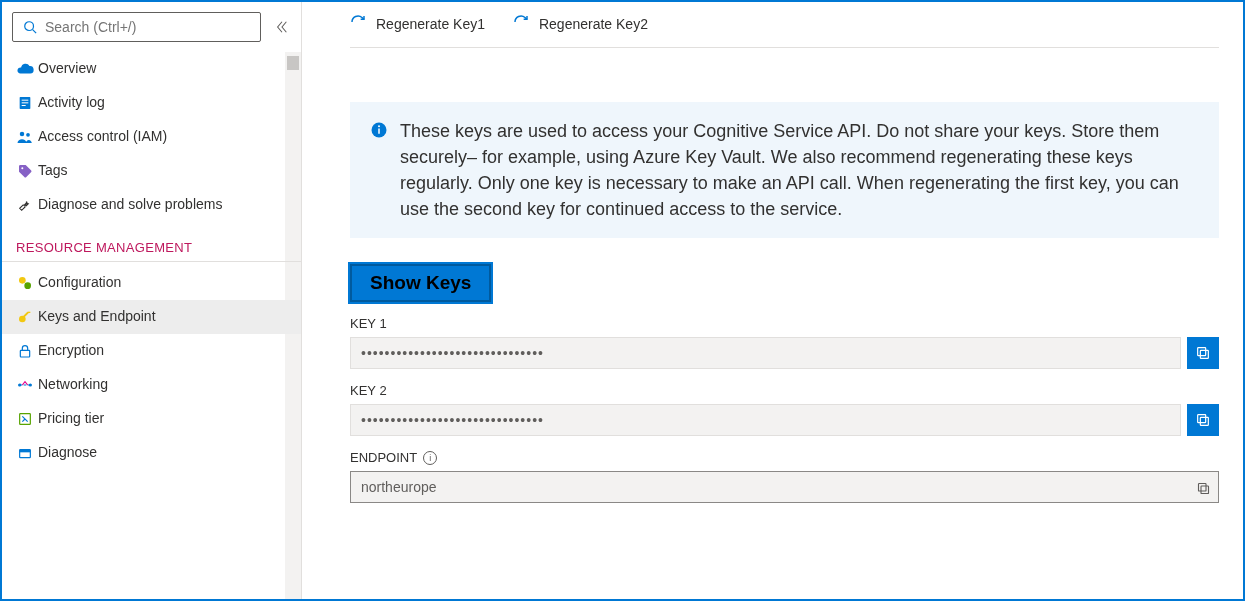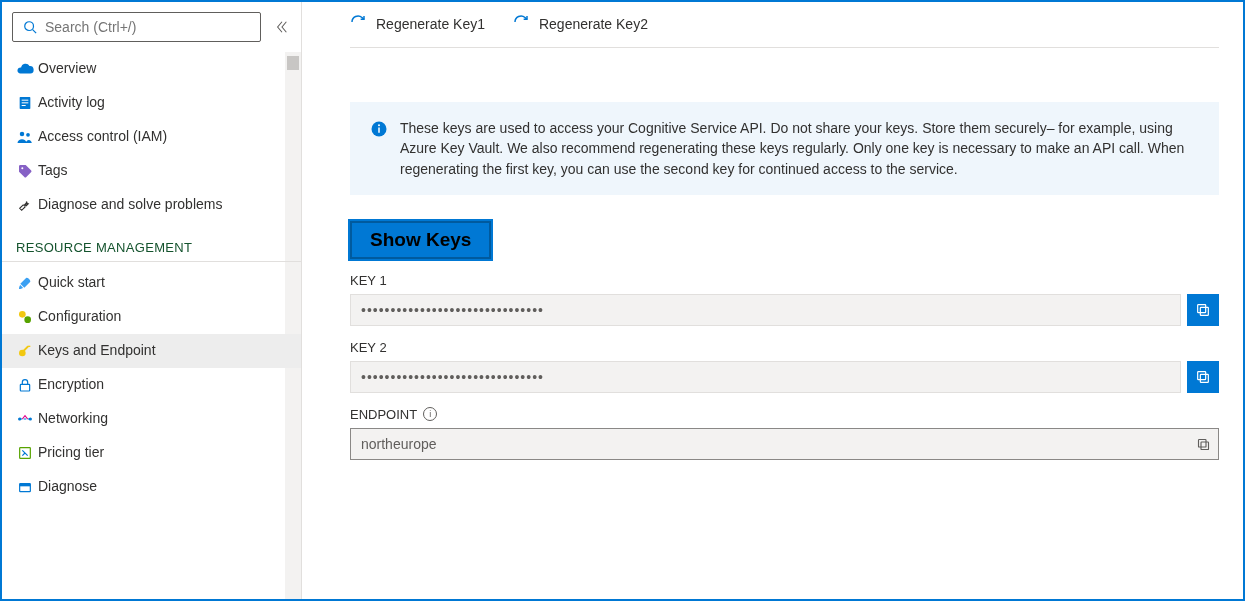--- a/index.html
+++ b/index.html
@@ -69,21 +69,21 @@
     width: 18px;
     height: 18px;
     display: flex;
     align-items: center;
     justify-content: center;
     flex-shrink: 0;
   }
   .section-header {
     font-size: 13px;
     letter-spacing: 0.3px;
-    color: #14532d;
+    color: #be185d;
     padding: 18px 14px 6px;
     border-bottom: 1px solid #e1dfdd;
     margin-bottom: 4px;
   }
   .scroll-track {
     position: absolute;
     top: 50px;
     right: 0;
     width: 16px;
     bottom: 0;
@@ -116,21 +116,21 @@
     cursor: pointer;
     color: #323130;
   }
   .toolbar-btn .icon { color: #0078d4; }
   .info-box {
     margin-top: 54px;
     background: #eff6fc;
     padding: 16px 20px;
     display: flex;
     gap: 12px;
-    font-size: 14px;
+    font-size: 18px;
     line-height: 1.45;
   }
   .info-box .icon {
     width: 18px;
     height: 18px;
     flex-shrink: 0;
     margin-top: 2px;
   }
   .show-keys-btn {
     margin-top: 26px;
@@ -286,29 +286,20 @@
             <path d="M14 7a4 4 0 0 1-5 5L4 17l3 3 5-5a4 4 0 0 1 5-5l-3 3-2-2 3-3z"></path>
           </svg>
       </span>
       <span>Diagnose and solve problems</span>
     </div>
 
     <div class="section-header">RESOURCE MANAGEMENT</div>
 
     <div class="nav-item">
       <span class="nav-icon">
-        <svg width="16" height="16" viewBox="0 0 24 24" fill="#0078d4">
-            <path d="M5 15c-2 2-2 6-2 6s4 0 6-2l-4-4z" fill="#3aa0f3"></path>
-            <path d="M14 4c3 0 6 3 6 6l-9 9-6-6 9-9z" fill="#3aa0f3"></path>
-          </svg>
-      </span>
-      <span>Quick start</span>
-    </div>
-    <div class="nav-item">
-      <span class="nav-icon">
         <svg width="16" height="16" viewBox="0 0 24 24">
             <circle cx="8" cy="8" r="5" fill="#f2c811"></circle>
             <circle cx="16" cy="16" r="5" fill="#57a300"></circle>
           </svg>
       </span>
       <span>Configuration</span>
     </div>
     <div class="nav-item active">
       <span class="nav-icon">
         <svg width="16" height="16" viewBox="0 0 24 24" fill="#f2c811">

